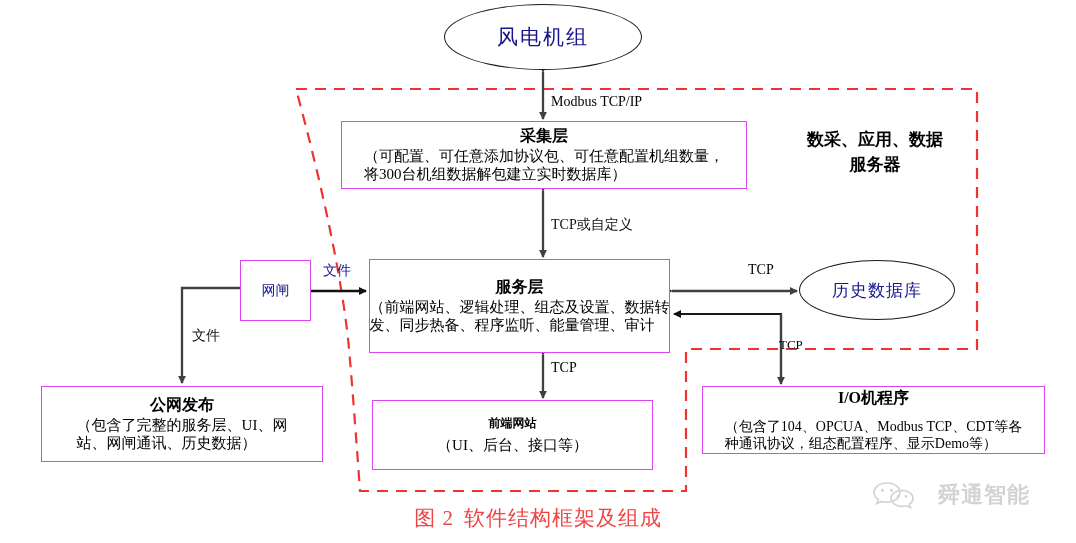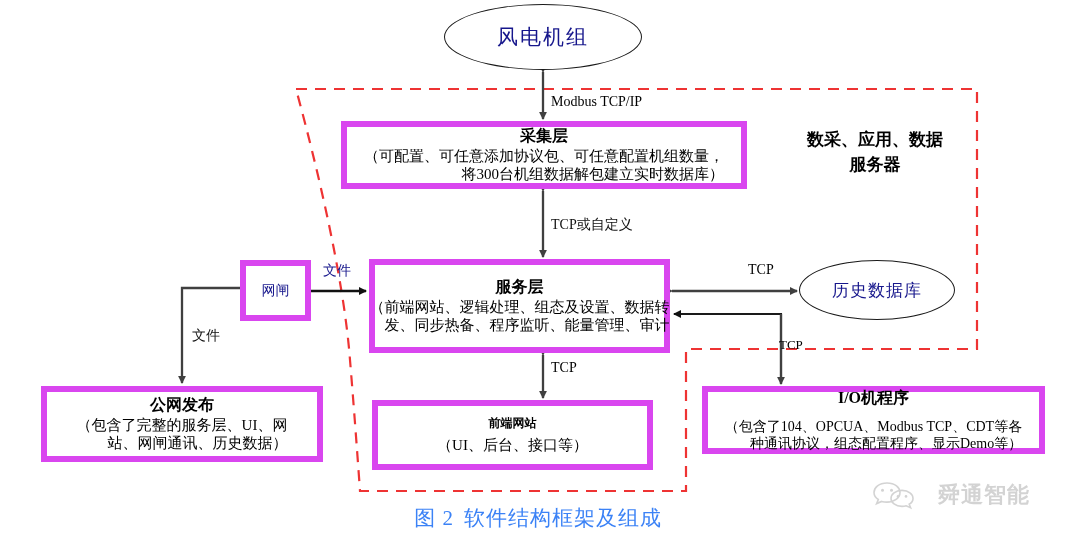--- a/index.html
+++ b/index.html
@@ -22,26 +22,26 @@
     width: 1076px;
     height: 543px;
     pointer-events: none;
   }
 
   
   .node {
     position: absolute;
     box-sizing: border-box;
     background: #ffffff;
-    border: 6px solid #d946ef;
+    border: 1px solid #d946ef;
     display: flex;
     flex-direction: column;
     align-items: center;
     justify-content: center;
-    text-align: right;
+    text-align: left;
     color: #000000;
     line-height: 1.22;
   }
   .node .title {
     font-weight: bold;
     white-space: nowrap;
   }
   .node .body {
     font-weight: normal;
   }
@@ -142,21 +142,21 @@
     line-height: 1.45;
     color: #000000;
   }
 
   #caption {
     position: absolute;
     left: 0; top: 504px;
     width: 1076px;
     text-align: center;
     font-size: 21px;
-    color: #3b82f6;
+    color: #ef4444;
     letter-spacing: 1px;
   }
   #caption .gap { display:inline-block; width: 10px; }
 
   
   #watermark {
     position: absolute;
     left: 872px; top: 480px;
     display: flex;
     align-items: center;

